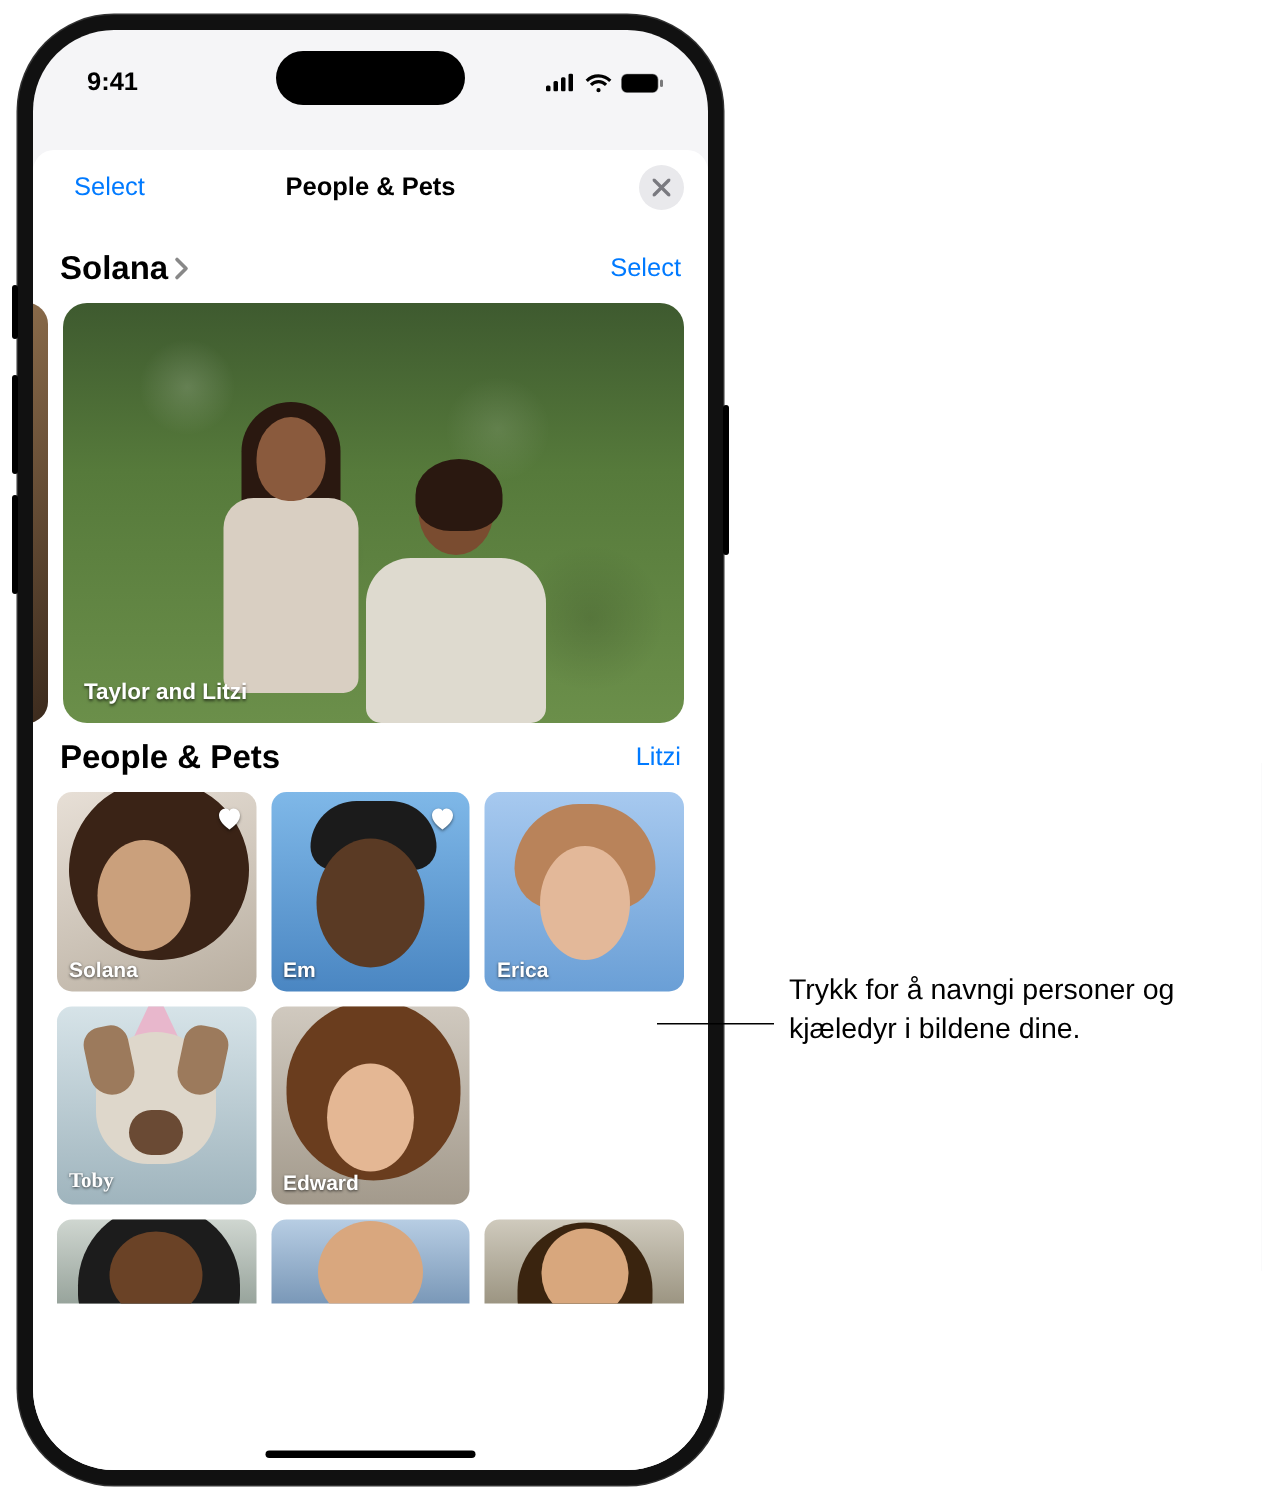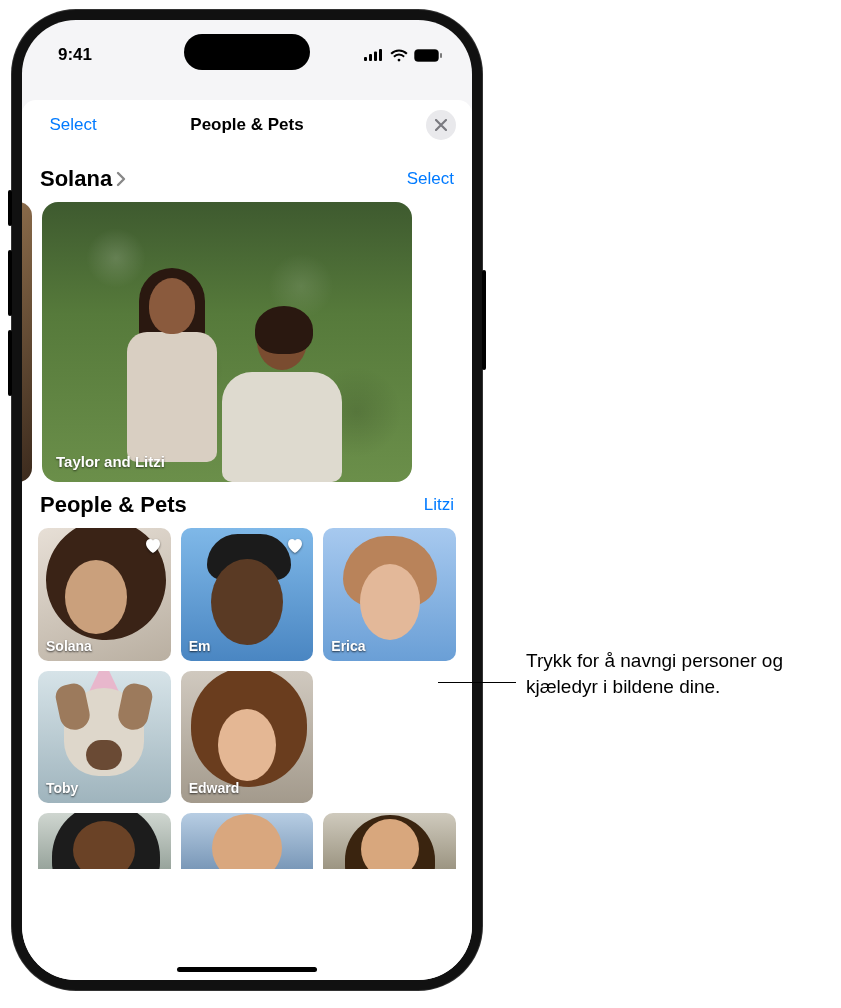--- a/index.html
+++ b/index.html
@@ -95,21 +95,21 @@
   .section-title { font-weight:700; font-size:22px; display:flex; align-items:center; gap:4px;}
   .section-action { color:#007aff; font-size:17px; }
 
   .groups-row { display:flex; gap:10px; margin-left:-20px; }
   .group-sliver {
     width: 14px; height:280px; border-radius: 0 14px 14px 0;
     background: linear-gradient(135deg,#8a6b4a,#3b2a1d);
   }
   .group-card {
     position:relative;
-    width: 370px; height: 280px;
+    width: 414px; height: 280px;
     border-radius: 16px;
     overflow:hidden;
     background: linear-gradient(180deg,#3e5a2f 0%, #567a3b 40%, #6b8f4a 100%);
   }
   .group-foliage {
     position:absolute; inset:0;
     background:
       radial-gradient(circle at 20% 20%, rgba(255,255,255,0.15) 0, transparent 8%),
       radial-gradient(circle at 70% 30%, rgba(255,255,255,0.1) 0, transparent 10%),
       radial-gradient(circle at 40% 60%, rgba(0,0,0,0.15) 0, transparent 12%),
@@ -167,21 +167,21 @@
   .t1 .hair { position:absolute; left:26px; top:6px; width:84px; height:46px; border-radius:40px 40px 20px 20px; background:#1b1b1b;}
   
   .t2 { background: linear-gradient(180deg,#c4c0bb,#8f8a83); }
   .t2 .hair { position:absolute; left:12px; top:0; width:110px; height:130px; border-radius:50px 50px 40px 40px; background:#2a2a2a;}
   .t2 .face { width:58px; height:72px; background:#c59872; top:54%;}
   
   .t3 { background: linear-gradient(180deg,#a7c9ef,#6a9fd6); text-align: center; }
   .t3 .hair { position:absolute; left:20px; top:8px; width:94px; height:70px; border-radius:48px 48px 30px 30px; background:#b9835a;}
   .t3 .face { width:60px; height:76px; background:#e3b899; top:56%;}
   
-  .t4 { background: linear-gradient(180deg,#d6e3e8,#9fb4bd); }
+  .t4 { background: linear-gradient(180deg,#d6e3e8,#9fb4bd); font-family: Liberation Serif, serif; }
   .t4 .dog {
     position:absolute; left:50%; top:54%; transform:translate(-50%,-50%);
     width:96px; height:108px;
   }
   .t4 .dhead { width:80px; height:88px; background:#ded7cb; border-radius:44px 44px 38px 38px; margin:0 auto; position:relative;}
   .t4 .dearL,.t4 .dearR { position:absolute; top:-4px; width:30px; height:46px; background:#9c7a5c; border-radius:14px 14px 18px 18px;}
   .t4 .dearL{ left:-6px; transform:rotate(-12deg);} .t4 .dearR{ right:-6px; transform:rotate(12deg);}
   .t4 .dsnout{ position:absolute; left:50%; bottom:6px; transform:translateX(-50%); width:36px; height:30px; background:#6a4a34; border-radius:16px;}
   .t4 .dhat{ position:absolute; left:50%; top:-28px; transform:translateX(-50%); width:0; height:0; border-left:16px solid transparent; border-right:16px solid transparent; border-bottom:34px solid #e8b7cc;}
   

